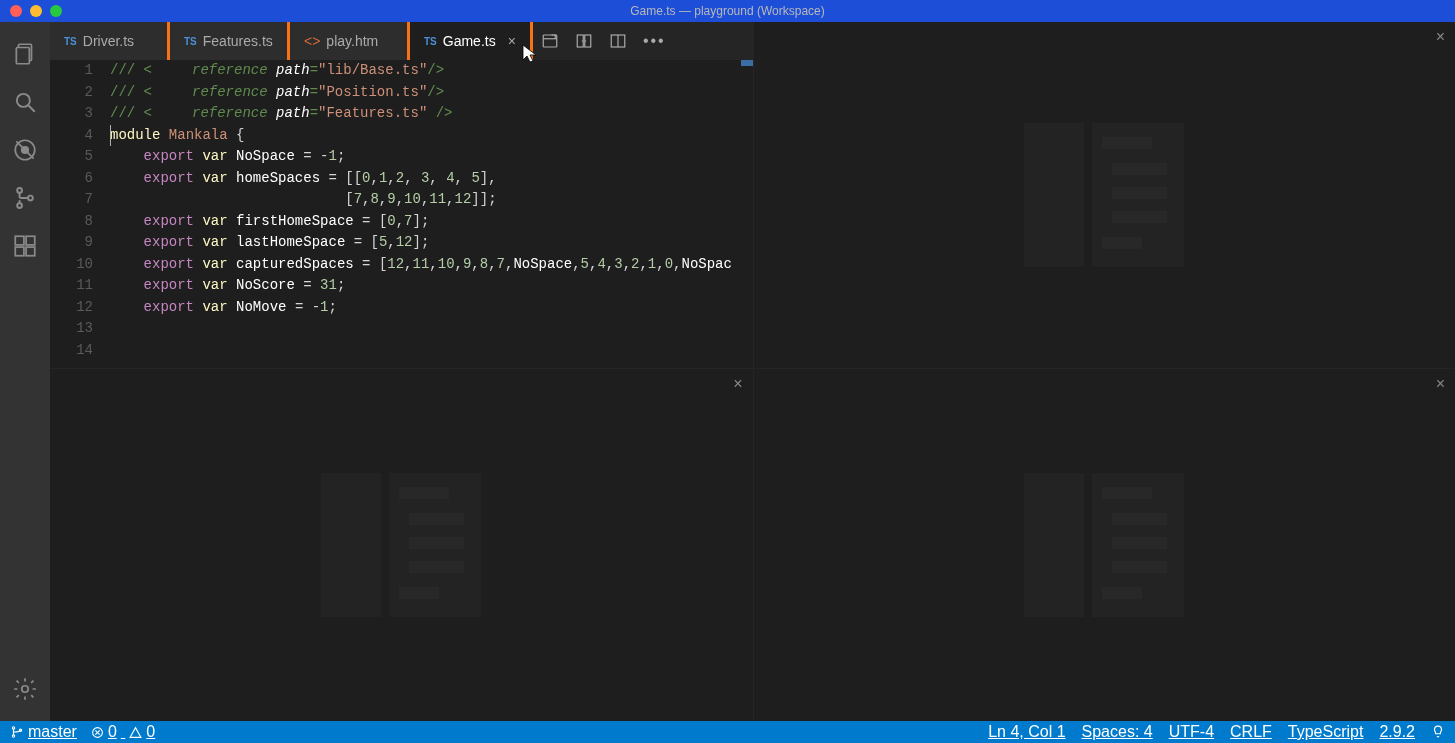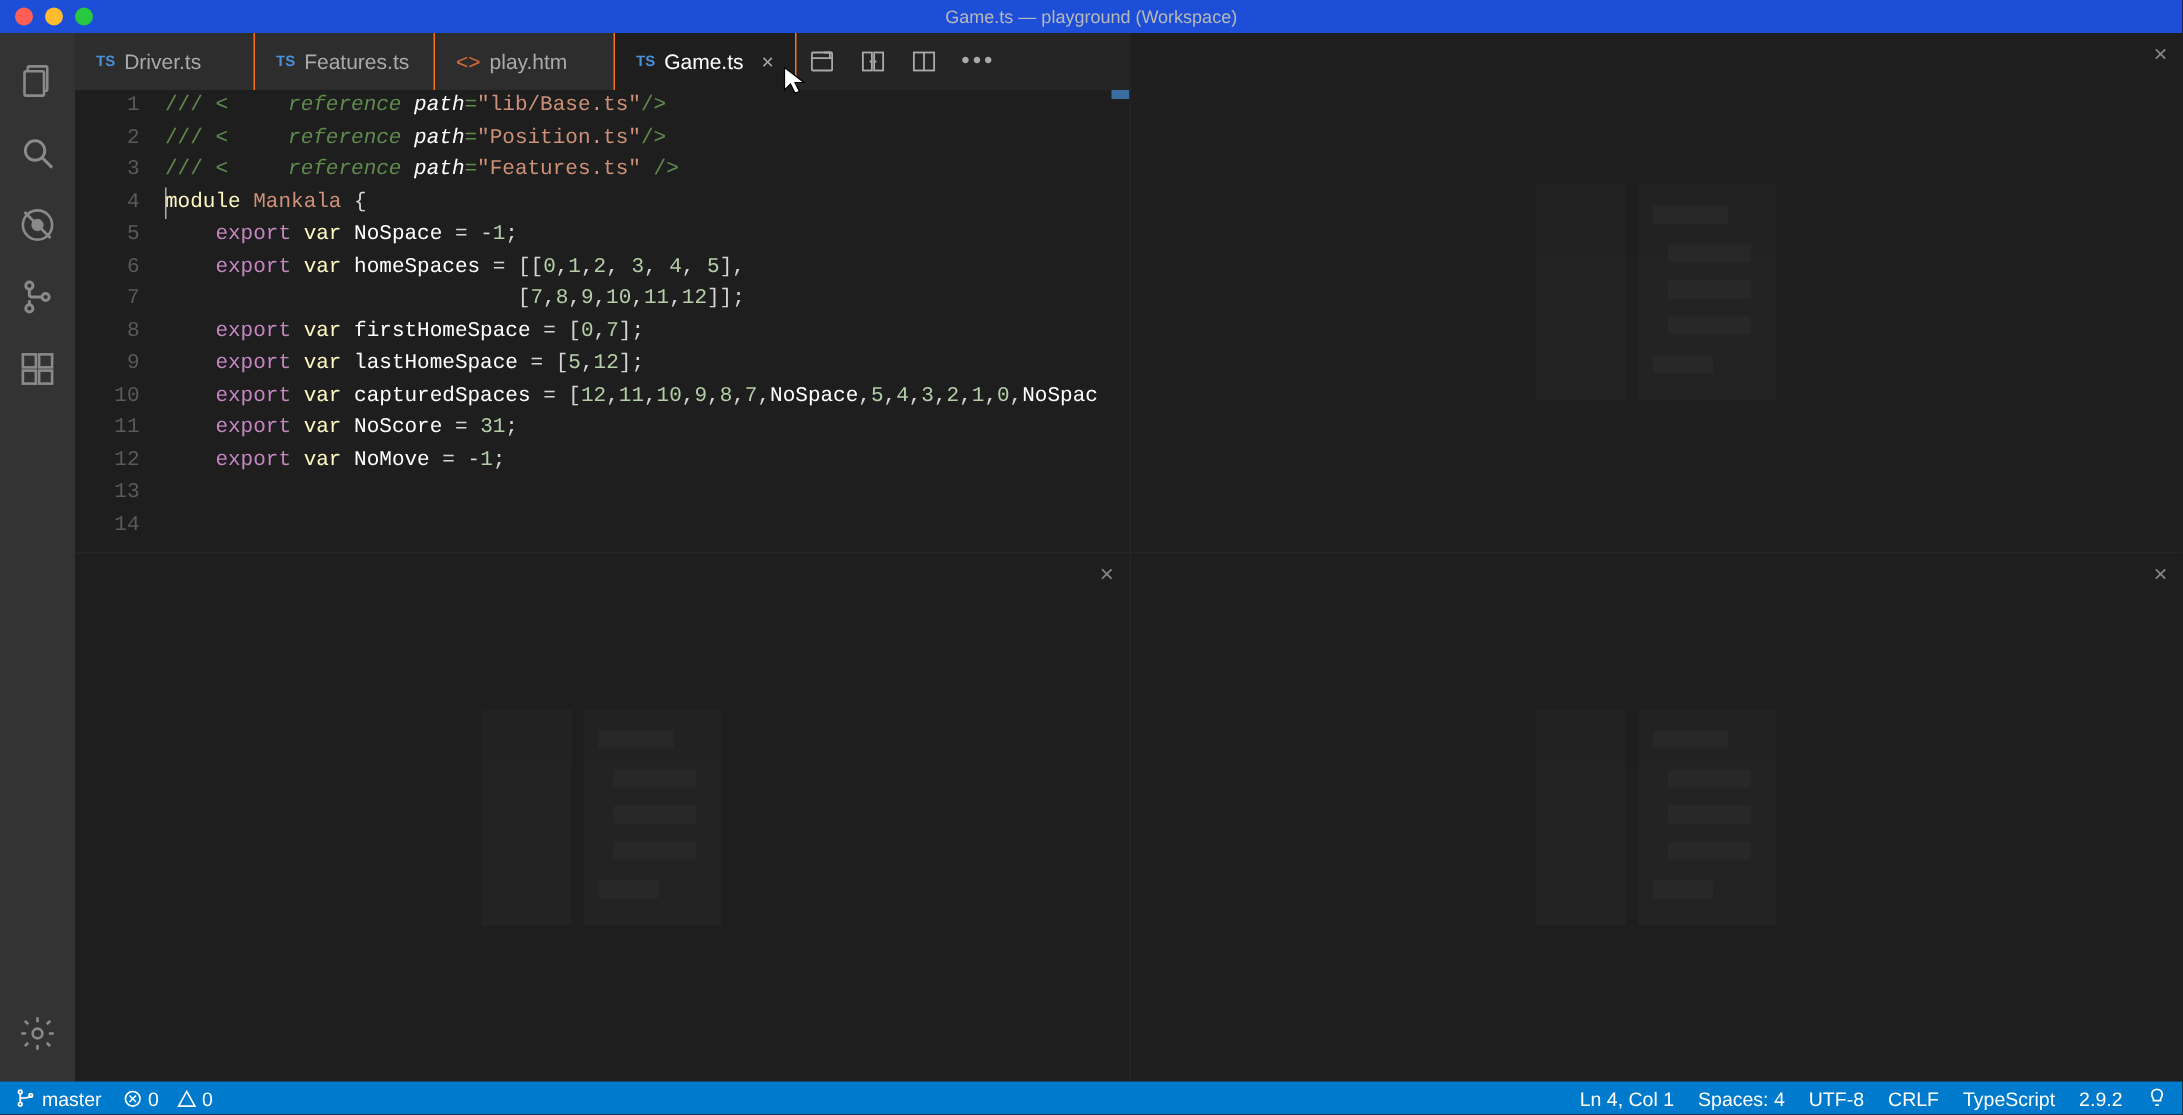--- a/index.html
+++ b/index.html
@@ -54,21 +54,21 @@
 .pane.topright, .pane.botright { border-left: 1px solid #252526; }
 .pane.botleft, .pane.botright { border-top: 1px solid #252526; }
 
 
 .tabbar {
   height: 38px; background: #252526; display:flex; align-items:stretch;
 }
 .tab {
   display:flex; align-items:center; gap:6px; padding: 0 14px;
   background: #2d2d2d; color:#aaa; font-size: 14px;
-  border-right: 1px solid #f97316; cursor:pointer;
+  border-right: 3px solid #f97316; cursor:pointer;
   min-width: 120px;
 }
 .tab.active { background: #1e1e1e; color: #fff; }
 .tab .ts-badge { font-size: 10px; color: #4a90d9; font-weight: 600; text-transform: uppercase; }
 .tab .htm-badge { color: #d36b3a; font-size: 14px; }
 .tab .close { margin-left: 6px; color:#aaa; font-size: 14px; }
 .tabactions { margin-left: 8px; display:flex; align-items:center; gap:16px; color:#aaa; }
 .tabactions .act { cursor:pointer; display:flex; align-items:center;}
 .tab-close-only {
   position:absolute; top:6px; right:10px; color:#888; cursor:pointer; font-size:16px;
@@ -113,23 +113,24 @@
 .watermark {
   position:absolute; left:0; right:0; top:0; bottom:0;
   display:flex; align-items:center; justify-content:center;
   opacity: 0.18;
 }
 .watermark svg { display:block; }
 
 
 .statusbar {
   position:absolute; left:0; right:0; bottom:0; height:22px;
-  background:#007acc; color:#fff; font-size:13px;
+  background:#007acc; color:#fff; font-size:16px;
   display:flex; align-items:center;
   padding: 0 10px;
+  text-decoration: underline;
 }
 .sb-left { display:flex; gap:14px; align-items:center; }
 .sb-right { margin-left:auto; display:flex; gap:16px; align-items:center; }
 .sb-item { display:flex; align-items:center; gap:4px; cursor:pointer; }
 
 
 .fake-cursor {
   position:absolute; pointer-events:none; z-index:100;
 }
 </style>
@@ -312,21 +313,21 @@
       &nbsp;
       <svg width="13" height="13" viewBox="0 0 24 24" fill="none" stroke="#fff" stroke-width="2">
           <path d="M12 3l10 18H2z"></path>
         </svg>
       <span>0</span>
     </span>
   </div>
   <div class="sb-right">
     <span class="sb-item">Ln 4, Col 1</span>
     <span class="sb-item">Spaces: 4</span>
-    <span class="sb-item">UTF-8</span>
+    <span class="sb-item">UTF-4</span>
     <span class="sb-item">CRLF</span>
     <span class="sb-item">TypeScript</span>
     <span class="sb-item">2.9.2</span>
     <span class="sb-item">
       <svg width="14" height="14" viewBox="0 0 24 24" fill="none" stroke="#fff" stroke-width="2">
           <path d="M12 2C9 2 6 4 6 8c0 3 2 4 2 6v1h8v-1c0-2 2-3 2-6 0-4-3-6-6-6z"></path>
           <line x1="10" y1="20" x2="14" y2="20"></line>
         </svg>
     </span>
   </div>

